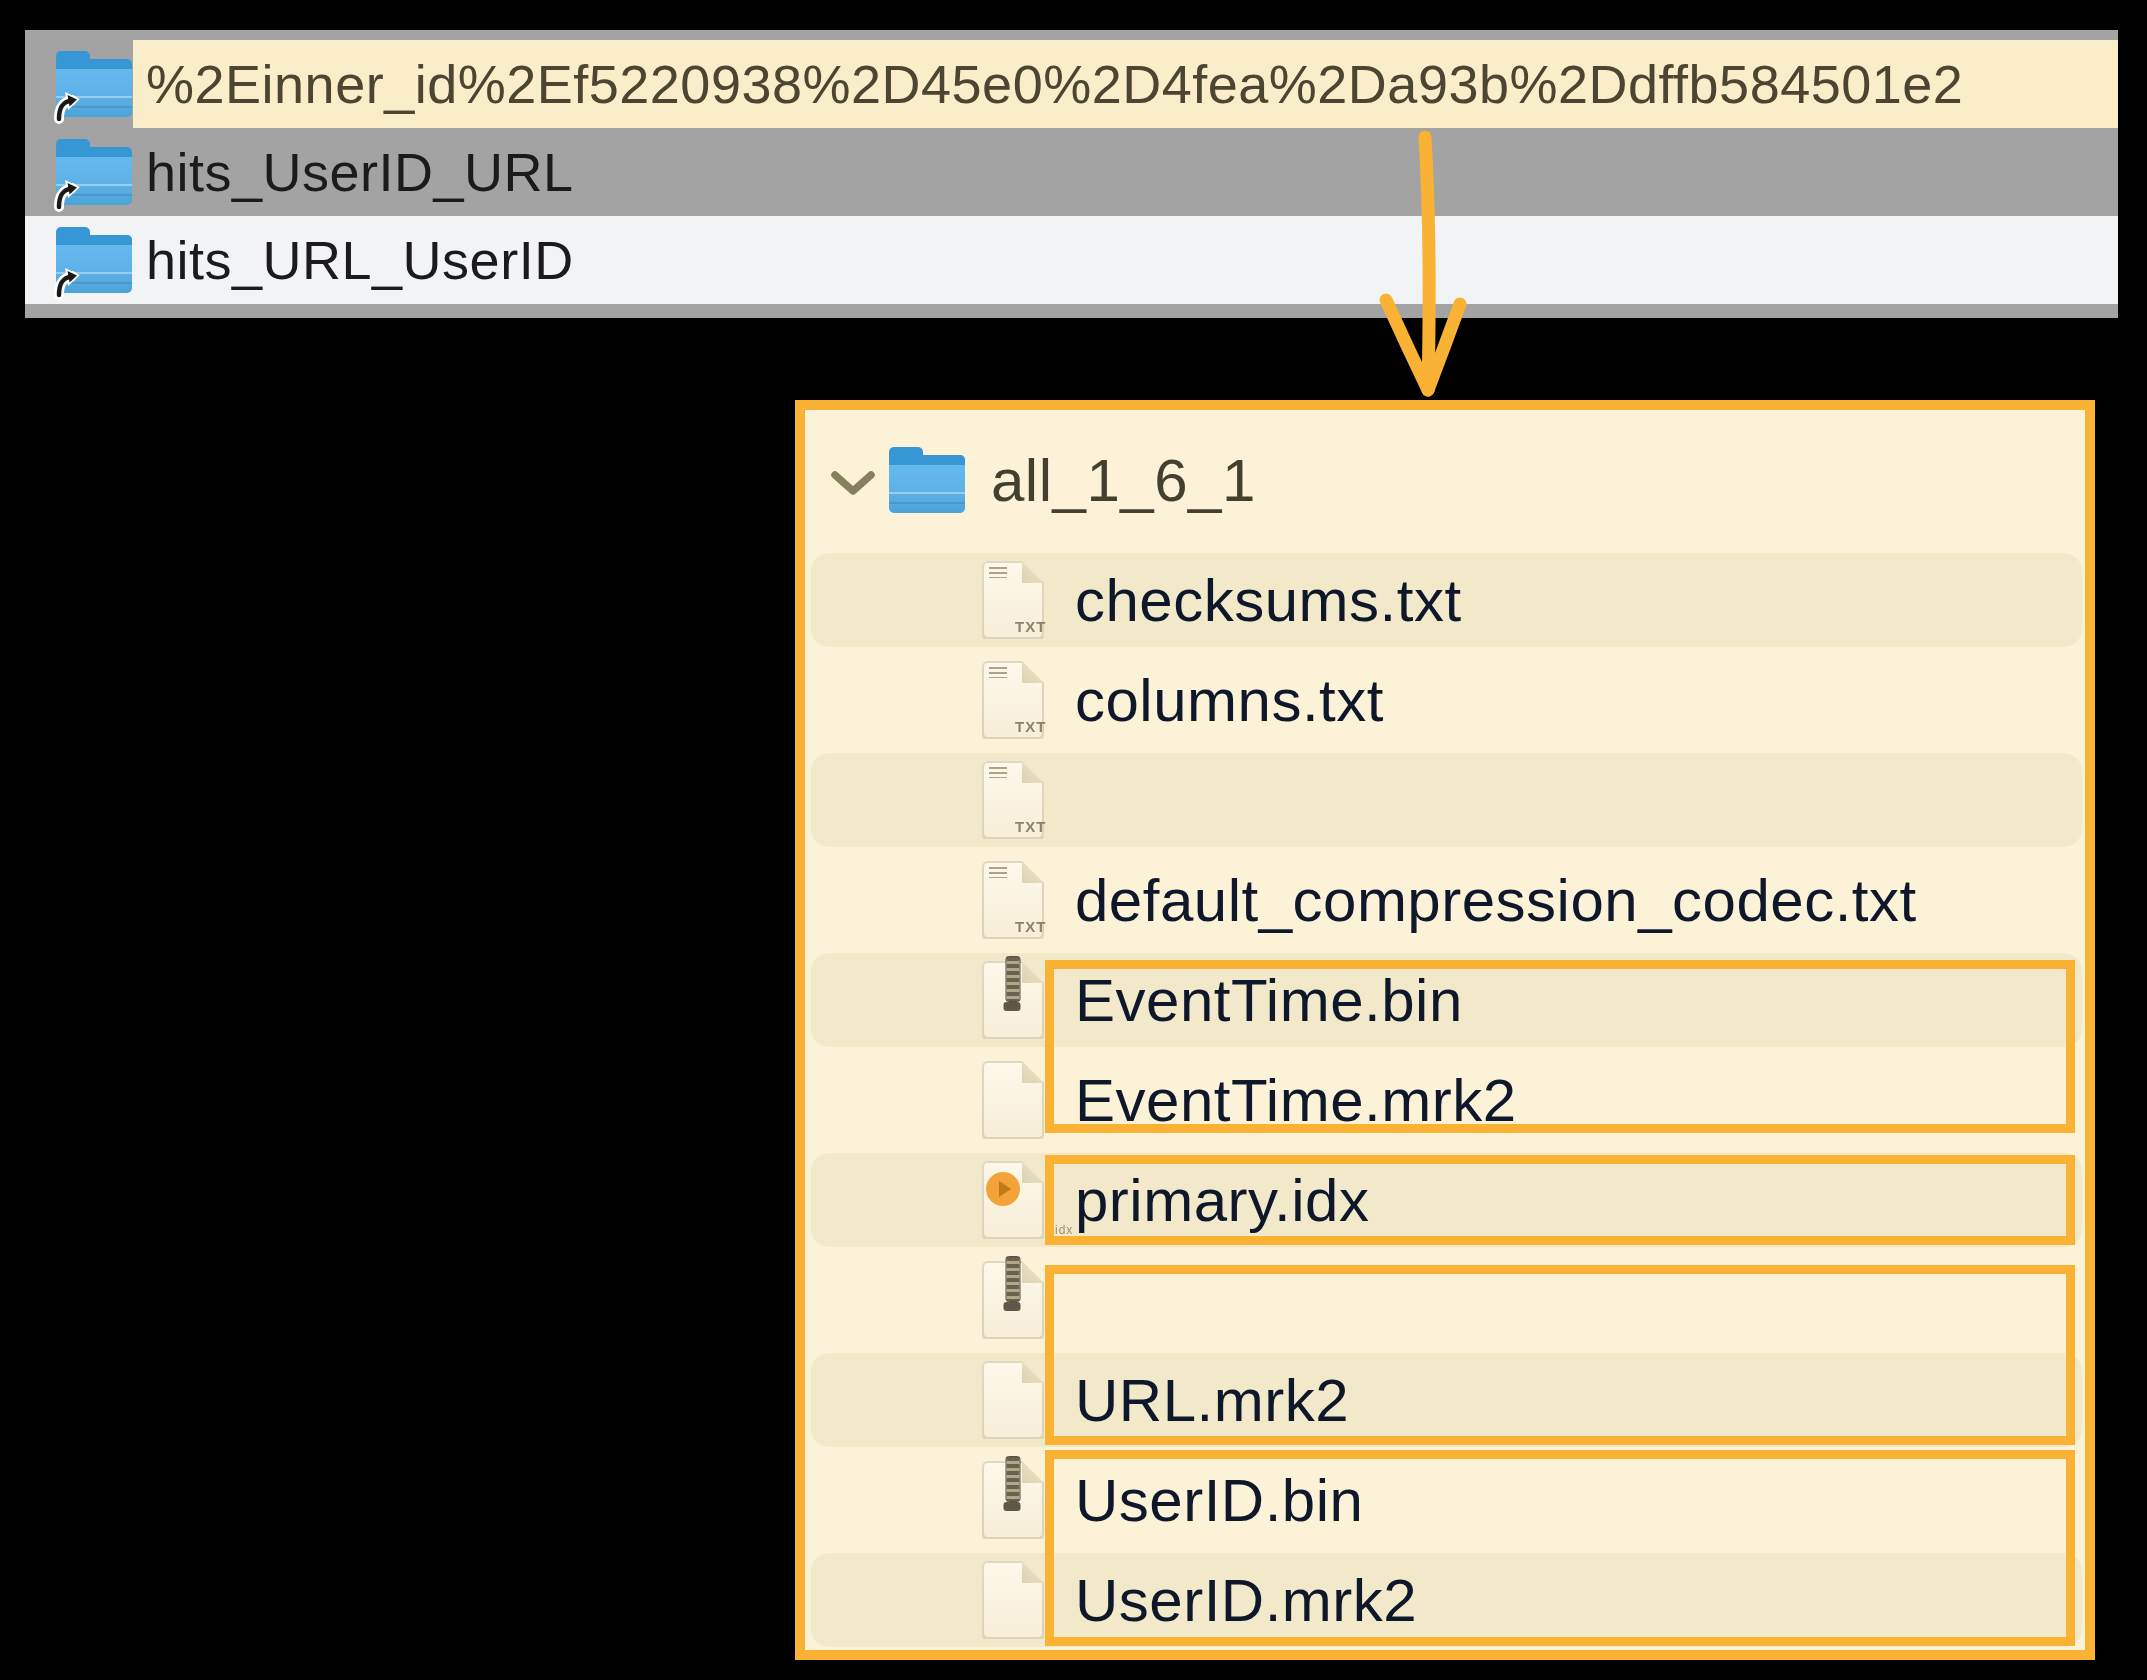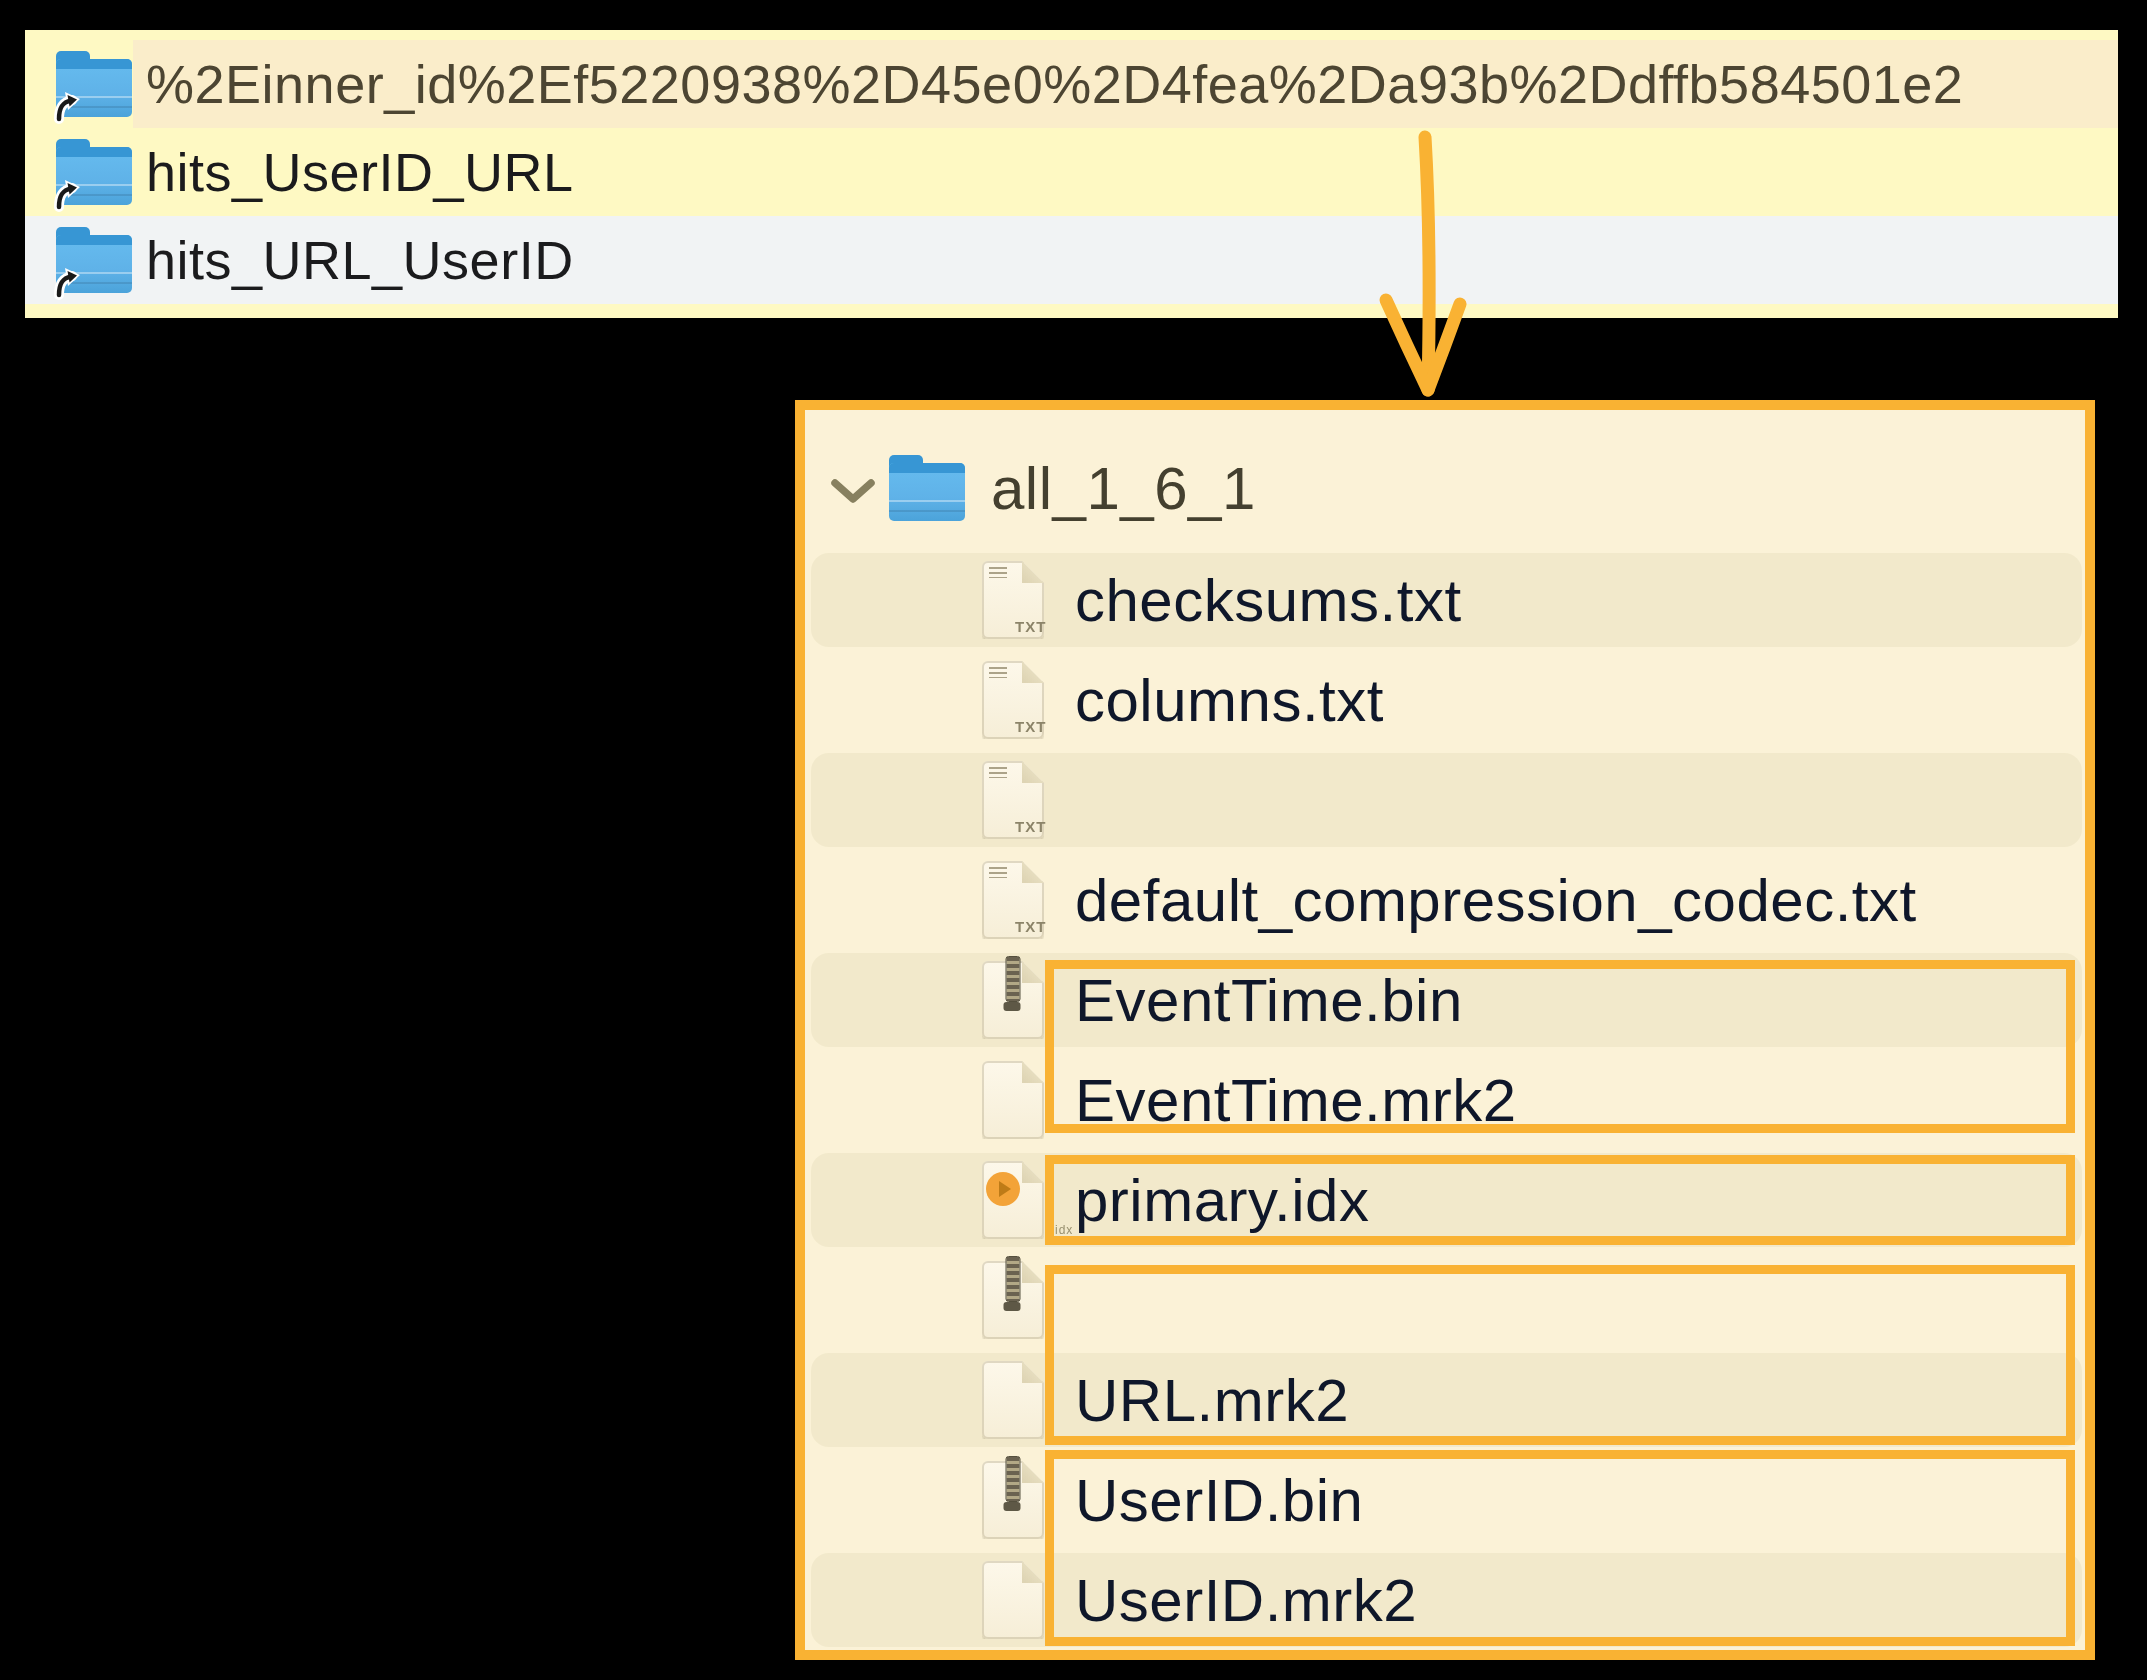--- a/index.html
+++ b/index.html
@@ -7,21 +7,21 @@
     --panel-bg:#FBF2D7;
     --row-band:#F2E9CB;
     --selected-row-bg:#FAEDCA;
     --gray-row-bg:#F1F3F4;
   }
   html,body{margin:0;padding:0;background:#000;}
   .stage{position:relative;width:2147px;height:1680px;background:#000;overflow:hidden;
          font-family:"Liberation Sans","DejaVu Sans",sans-serif;}
 
   
-  .finder-list{position:absolute;left:25px;top:30px;width:2093px;height:288px;background:#fef9c3;padding-top:10px;box-sizing:border-box;}
+  .finder-list{position:absolute;left:25px;top:30px;width:2093px;height:288px;background:#a3a3a3;padding-top:10px;box-sizing:border-box;}
   .fl-row{position:relative;height:88px;display:flex;align-items:center;}
   .fl-row.gray{background:var(--gray-row-bg);}
   .fl-row .hl{position:absolute;left:108px;right:0;top:0;bottom:0;background:var(--selected-row-bg);}
   .fl-label{position:relative;margin-left:14px;font-size:54px;color:#1B1B1D;white-space:nowrap;letter-spacing:.5px;}
   .fl-row.selected .fl-label{color:#4C4532;}
 
   
   .folder{position:relative;width:76px;height:66px;margin-left:31px;flex:none;}
   .folder .tab{position:absolute;top:0;left:0;width:34px;height:16px;background:#3796D4;border-radius:5px 5px 0 0;}
   .folder .fbody{position:absolute;top:8px;left:0;right:0;bottom:0;background:linear-gradient(180deg,#66BCEF 0%,#5FB2E8 60%,#4BA3DA 100%);border-radius:5px;}
@@ -30,21 +30,21 @@
       border-top:2px solid rgba(255,255,255,.38);border-bottom:2px solid rgba(0,0,0,.10);}
   .alias{position:absolute;left:-6px;bottom:-7px;width:34px;height:34px;}
   .tree-folder{margin:0;width:76px;height:66px;flex:none;}
 
   
   .arrow{position:absolute;left:0;top:0;width:2147px;height:1680px;pointer-events:none;}
 
   
   .tree-panel{position:absolute;left:795px;top:400px;width:1300px;height:1260px;box-sizing:border-box;
       border:10px solid var(--annotation);background:var(--panel-bg);}
-  .tree-header{position:absolute;top:8px;left:0;right:0;height:140px;display:flex;align-items:center;}
+  .tree-header{position:absolute;top:0;left:0;right:0;height:140px;display:flex;align-items:center;}
   .chev{margin-left:26px;flex:none;transform:translateY(4px);}
   .tree-header .tree-folder{margin-left:14px;}
   .tree-title{margin-left:26px;font-size:60px;color:#44402F;letter-spacing:.5px;}
 
   .tree-rows{position:absolute;top:140px;left:0;width:1280px;}
   .t-row{position:relative;height:100px;display:flex;align-items:center;}
   .t-row .band{position:absolute;left:6px;right:3px;top:3px;bottom:3px;border-radius:18px;background:var(--row-band);}
   .t-label{position:relative;z-index:1;margin-left:270px;font-size:60px;color:#0f172a;letter-spacing:.5px;white-space:nowrap;}
 
   

